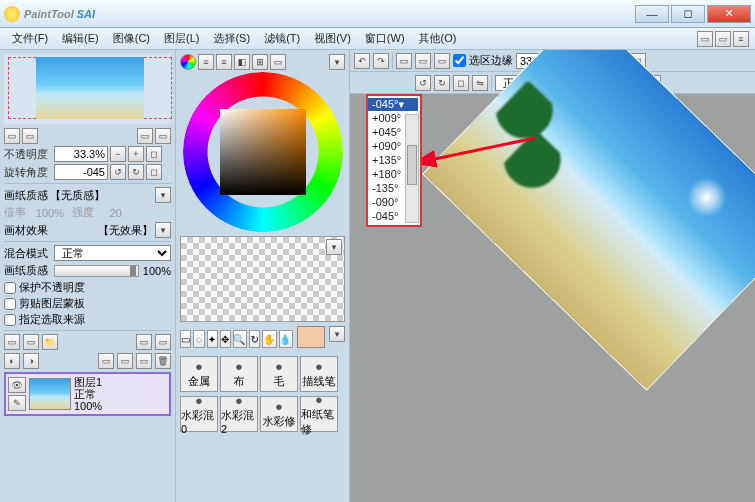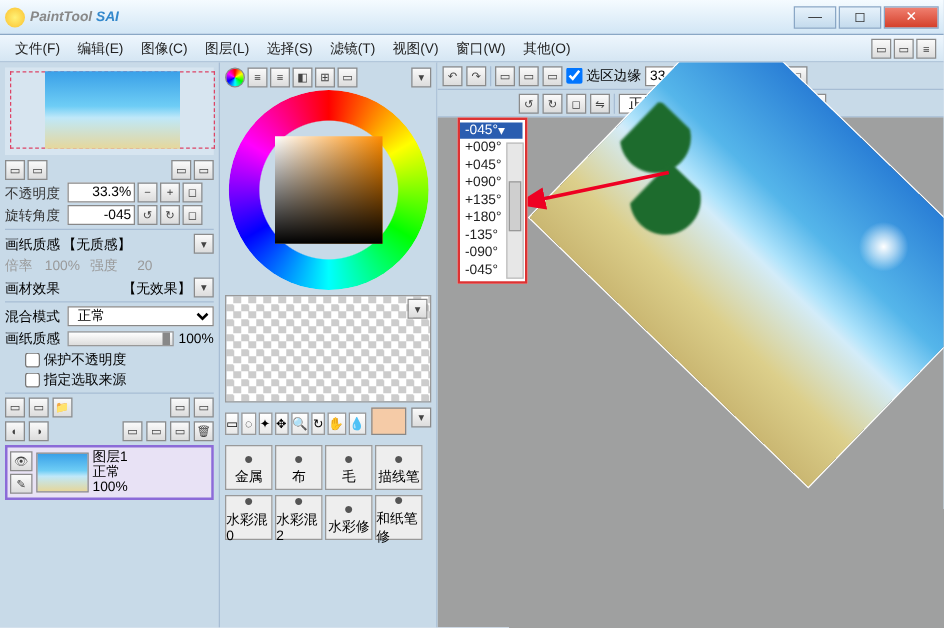--- a/index.html
+++ b/index.html
@@ -21,21 +21,21 @@
 .left{width:176px;background:#c8dae8;padding:4px;border-right:1px solid #a7bdd4;overflow:hidden;}
 .thumb-area{position:relative;height:70px;background:#d7e5f0;margin-bottom:4px;}
 .thumb-area .dashed{position:absolute;left:4px;top:3px;width:164px;height:62px;border:1px dashed #d46;}
 .thumb-area img,.thumb-area .timg{position:absolute;left:32px;top:3px;width:108px;height:62px;background:linear-gradient(180deg,#3aa0e8 0%,#6ecdf5 45%,#bfe8f9 60%,#e6d79b 100%);}
 .row{display:flex;align-items:center;margin:2px 0;gap:2px;}
 .lbl{width:48px;color:#333;text-align:justify;}
 .small-inp{width:54px;height:16px;border:1px solid #888;background:#fff;text-align:right;padding-right:2px;font-size:11px;}
 .dis{color:#999;}
 .sldr{width:86px;height:12px;border:1px solid #999;background:linear-gradient(#fff,#ddd);position:relative;}
 .sldr .knob{position:absolute;right:2px;top:0;width:6px;height:10px;background:#888;}
-.cb{display:flex;align-items:center;gap:3px;margin:1px 16px;}
+.cb{display:flex;align-items:center;gap:3px;margin:1px 0;}
 .cb input{width:12px;height:12px;}
 .hr{height:1px;background:#a7bdd4;margin:3px 0;}
 .icon-row{display:flex;gap:3px;margin:3px 0;}
 .layer-item{border:2px solid #8b6bd8;background:#e8e2f5;display:flex;padding:2px;gap:3px;align-items:center;}
 .layer-item .licos{display:flex;flex-direction:column;gap:2px;}
 .layer-item .licos .sq{width:18px;height:16px;}
 .layer-item .lthumb{width:42px;height:32px;background:linear-gradient(180deg,#3aa0e8 0%,#6ecdf5 45%,#bfe8f9 60%,#e6d79b 100%);border:1px solid #888;}
 .layer-item .linfo{line-height:12px;}
 .mid{width:174px;background:#c8dae8;padding:4px;border-right:1px solid #a7bdd4;overflow:hidden;}
 .color-swatches{display:flex;gap:2px;margin-bottom:2px;}
@@ -153,20 +153,24 @@
           <div class="knob"></div>
         </div>
       <span style="width:30px;text-align:right">100%</span>
     </div>
     <div class="cb">
         <input type="checkbox" style="">
         <span>保护不透明度</span>
       </div>
     <div class="cb">
         <input type="checkbox" style="">
+        <span>剪贴图层蒙板</span>
+      </div>
+    <div class="cb">
+        <input type="checkbox" style="">
         <span>指定选取来源</span>
       </div>
     <div class="hr"></div>
     <div class="icon-row">
       <span class="sq">▭</span>
       <span class="sq">▭</span>
       <span class="sq">📁</span>
       <span style="flex:1"></span>
       <span class="sq">▭</span>
       <span class="sq">▭</span>

